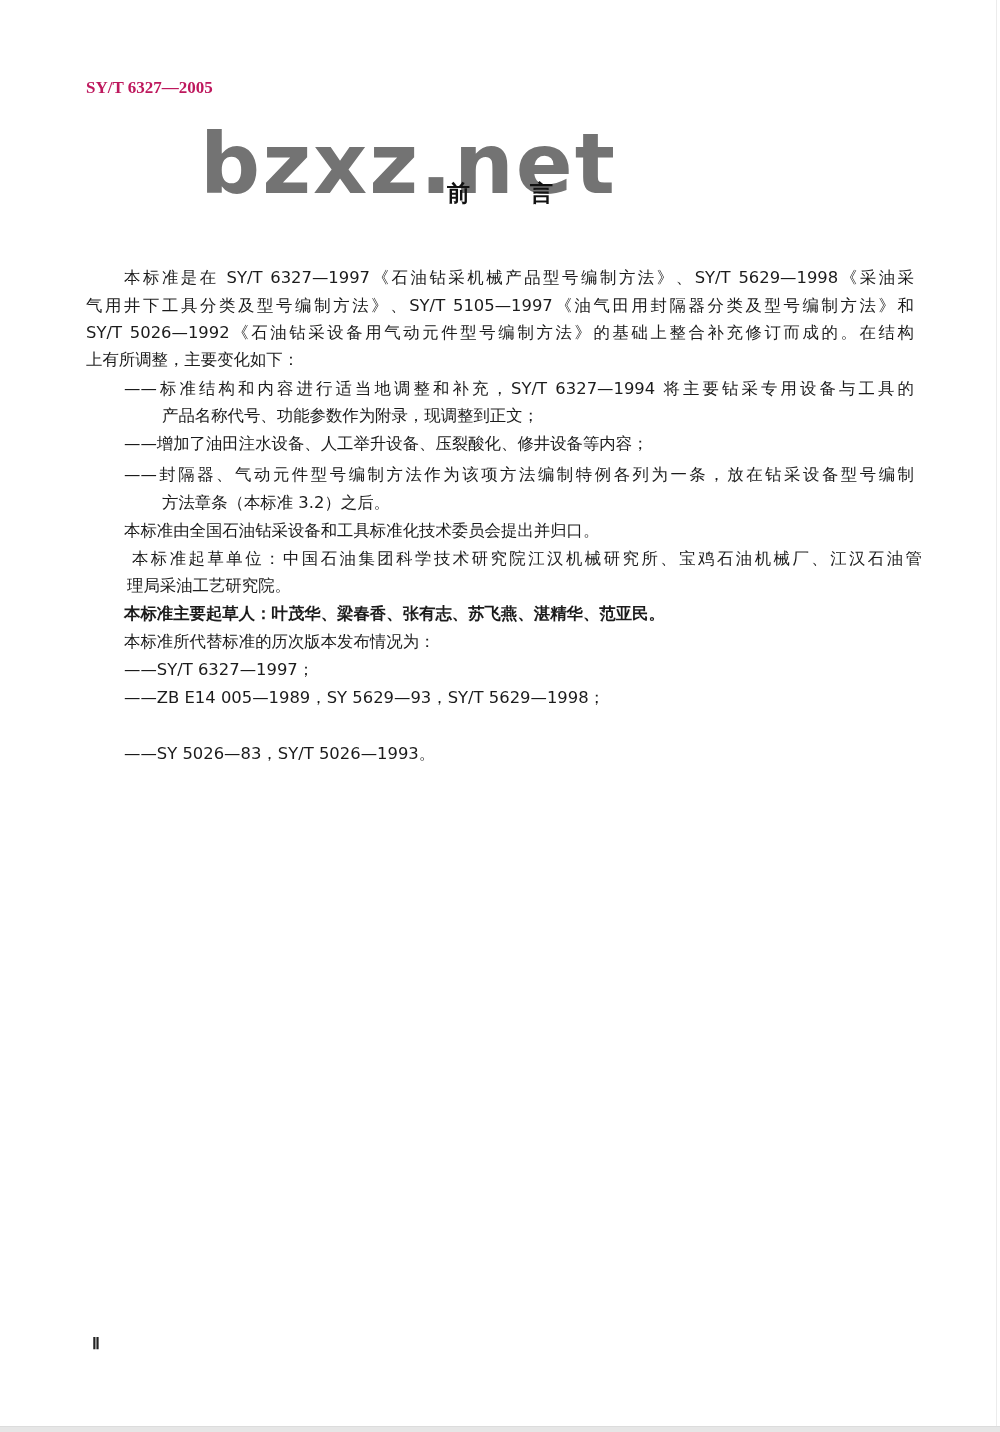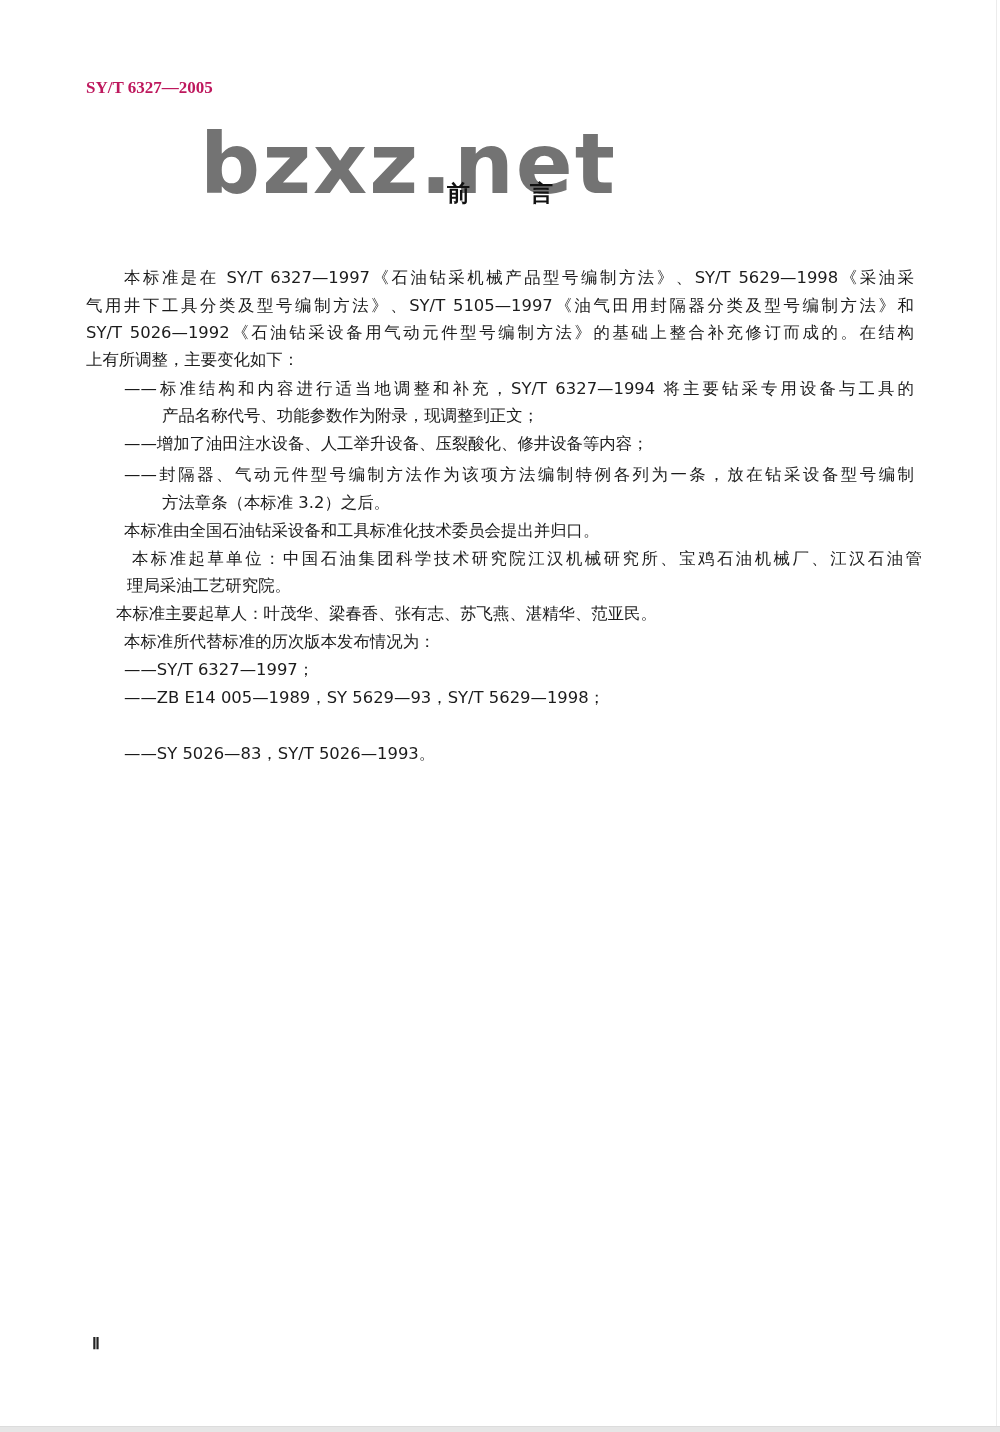--- a/index.html
+++ b/index.html
@@ -65,21 +65,21 @@
 
   <div class="line just-c" style="left:124px; top:379px;">——标准结构和内容进行适当地调整和补充，SY/T 6327—1994 将主要钻采专用设备与工具的</div>
   <div class="line" style="left:162px; top:406px;">产品名称代号、功能参数作为附录，现调整到正文；</div>
   <div class="line just-c" style="left:124px; top:465px;">——封隔器、气动元件型号编制方法作为该项方法编制特例各列为一条，放在钻采设备型号编制</div>
   <div class="line" style="left:124px; top:434px;">——增加了油田注水设备、人工举升设备、压裂酸化、修井设备等内容；</div>
   <div class="line" style="left:162px; top:493px;">方法章条（本标准 3.2）之后。</div>
 
   <div class="line" style="left:124px; top:521px;">本标准由全国石油钻采设备和工具标准化技术委员会提出并归口。</div>
   <div class="line just-c" style="left:132px; top:549px;">本标准起草单位：中国石油集团科学技术研究院江汉机械研究所、宝鸡石油机械厂、江汉石油管</div>
   <div class="line" style="left:86px; top:576px;margin-left:41px;">理局采油工艺研究院。</div>
-  <div class="line" style="left:116px; top:604px;">本标准主要起草人：叶茂华、梁春香、张有志、苏飞燕、湛精华、范亚民。</div>
+  <div class="line" style="left:124px; top:604px;font-weight:bold;">本标准主要起草人：叶茂华、梁春香、张有志、苏飞燕、湛精华、范亚民。</div>
   <div class="line" style="left:124px; top:632px;">本标准所代替标准的历次版本发布情况为：</div>
 
   <div class="line" style="left:124px; top:660px;">——SY/T 6327—1997；</div>
   <div class="line" style="left:124px; top:688px;">——ZB E14 005—1989，SY 5629—93，SY/T 5629—1998；</div>
   <div class="line" style="left:124px; top:744px;">——SY 5026—83，SY/T 5026—1993。</div>
 
   <div class="page-num">Ⅱ</div>
 
   <div class="right-edge"></div>
   <div class="bottom-bar"></div>

